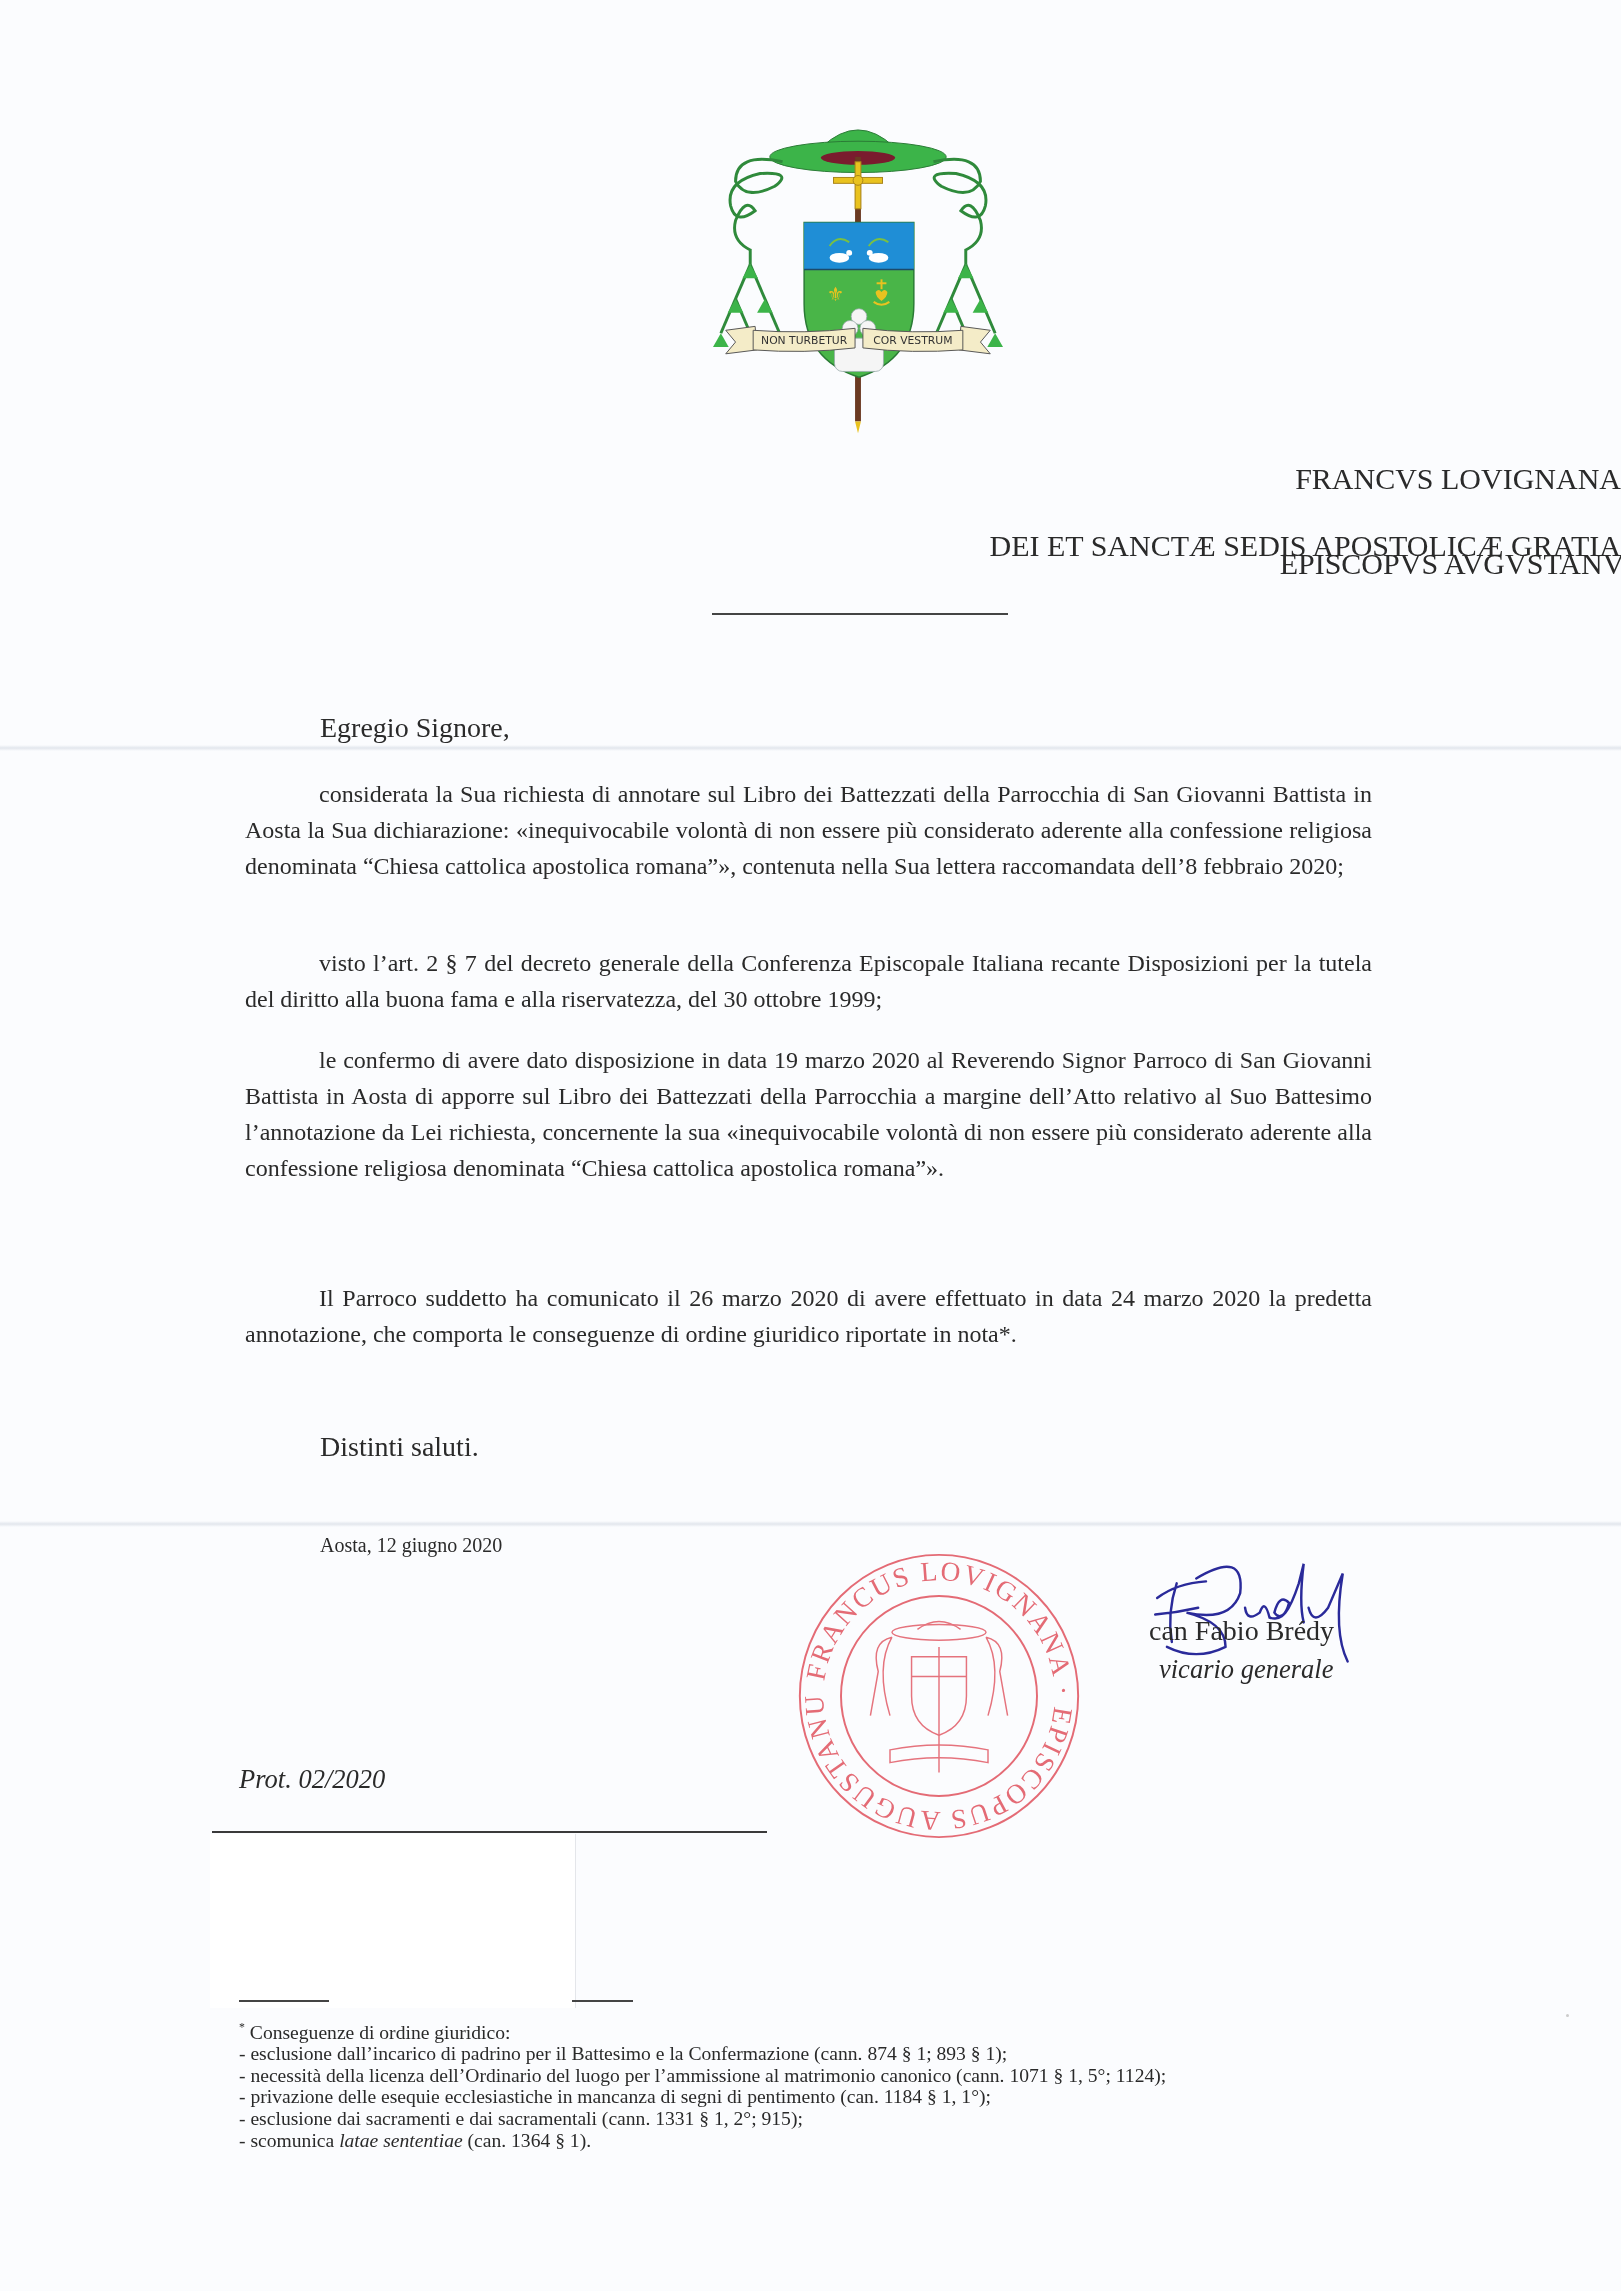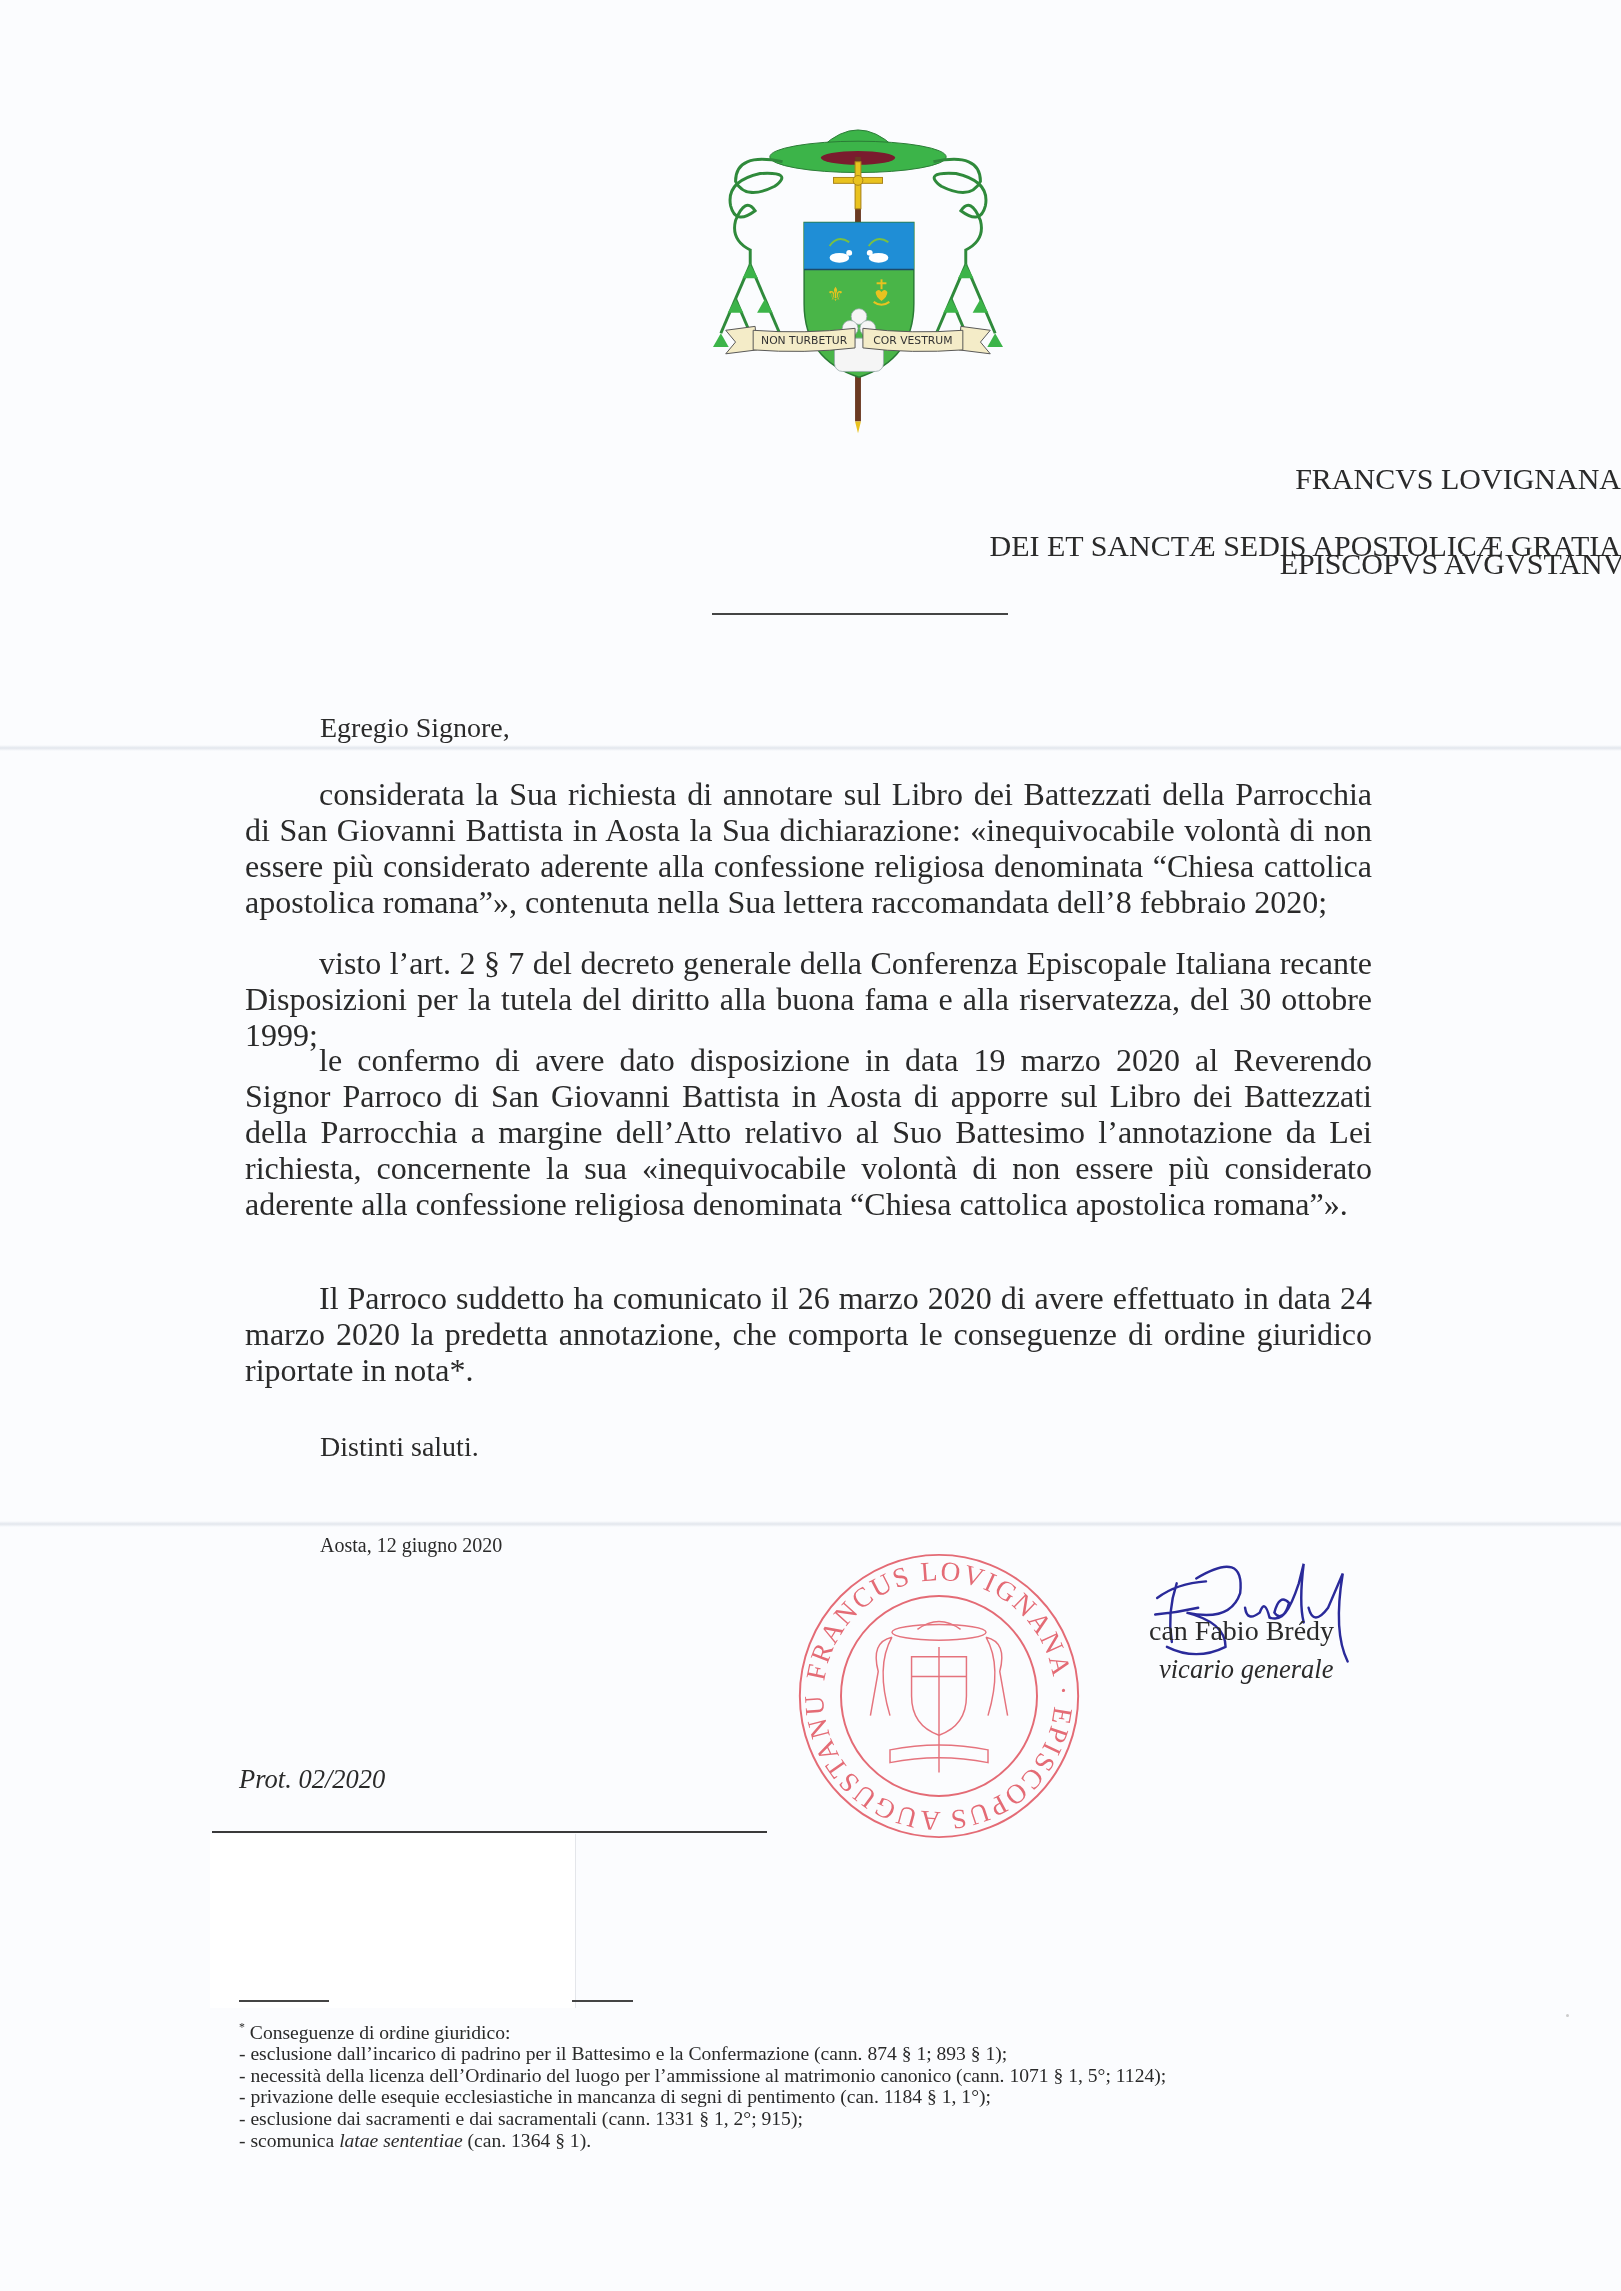--- a/index.html
+++ b/index.html
@@ -9,21 +9,21 @@
     position: relative;
     overflow: hidden;
     font-family: "Liberation Serif", "DejaVu Serif", serif;
     color: #2a2a2a;
   }
   .crest { position: absolute; left: 706px; top: 103px; width: 304px; height: 338px; }
   .heading { position: absolute; left: 0; width: 1621px; text-align: right; font-size: 30px; line-height: 36px; }
   .head-rule { position: absolute; left: 712px; top: 613px; width: 296px; height: 2px; background: #444; }
   .fold { position: absolute; left: 0; width: 1621px; height: 5.9px;
     background: linear-gradient(to bottom, rgba(180,190,205,0), rgba(180,190,205,0.35), rgba(180,190,205,0)); }
-  .text { position: absolute; left: 245px; width: 1127px; font-size: 32px; line-height: 36px; text-align: justify; }
+  .text { position: absolute; left: 245px; width: 1127px; font-size: 24px; line-height: 36px; text-align: justify; }
   .text p { margin: 0 0 19.6px 0; text-indent: 74px; }
   .salutation { position: absolute; left: 320px; top: 696px; font-size: 28px; margin-top: 16px; }
   .closing { position: absolute; left: 320px; top: 1431px; font-size: 28px; }
   .place-date { position: absolute; left: 320px; top: 1534px; font-size: 20px; }
   .prot { position: absolute; left: 239px; top: 1764px; font-size: 26.5px; font-style: italic; }
   .rule1 { position: absolute; left: 212px; top: 1831px; width: 555px; height: 2px; background: #3a3a3a; }
   .patch { position: absolute; left: 210px; top: 1834px; width: 365px; height: 174px; background: #fff;
     box-shadow: 1px 0 0 #e4e6ea; }
   .rule2a { position: absolute; left: 239px; top: 2000px; width: 90px; height: 2px; background: #444; }
   .rule2b { position: absolute; left: 572px; top: 2000px; width: 61px; height: 2px; background: #444; }

